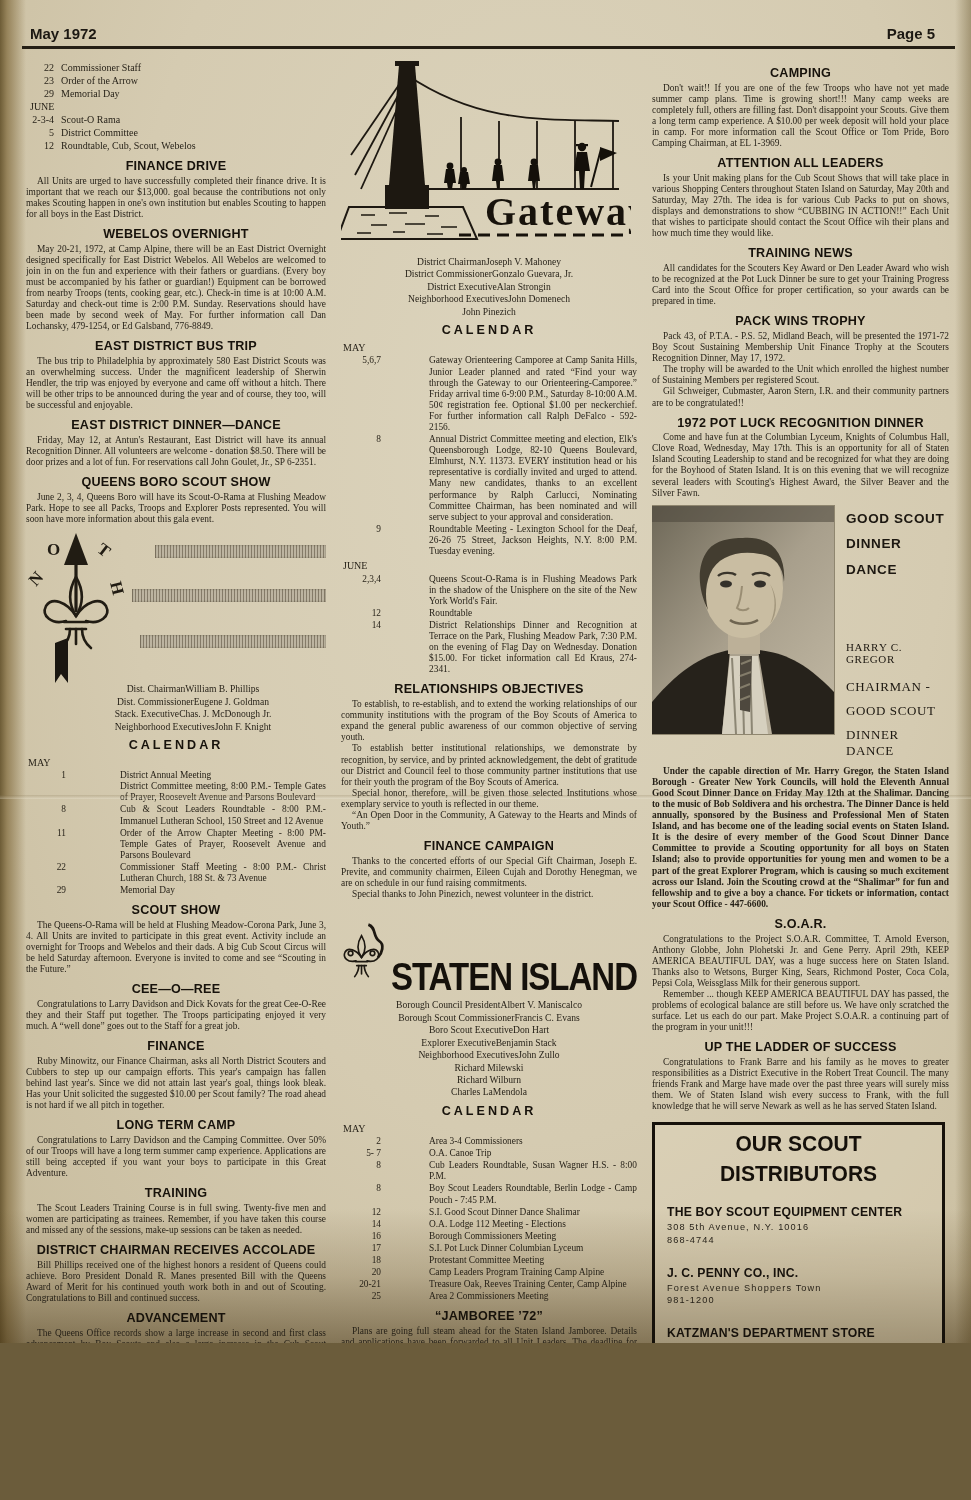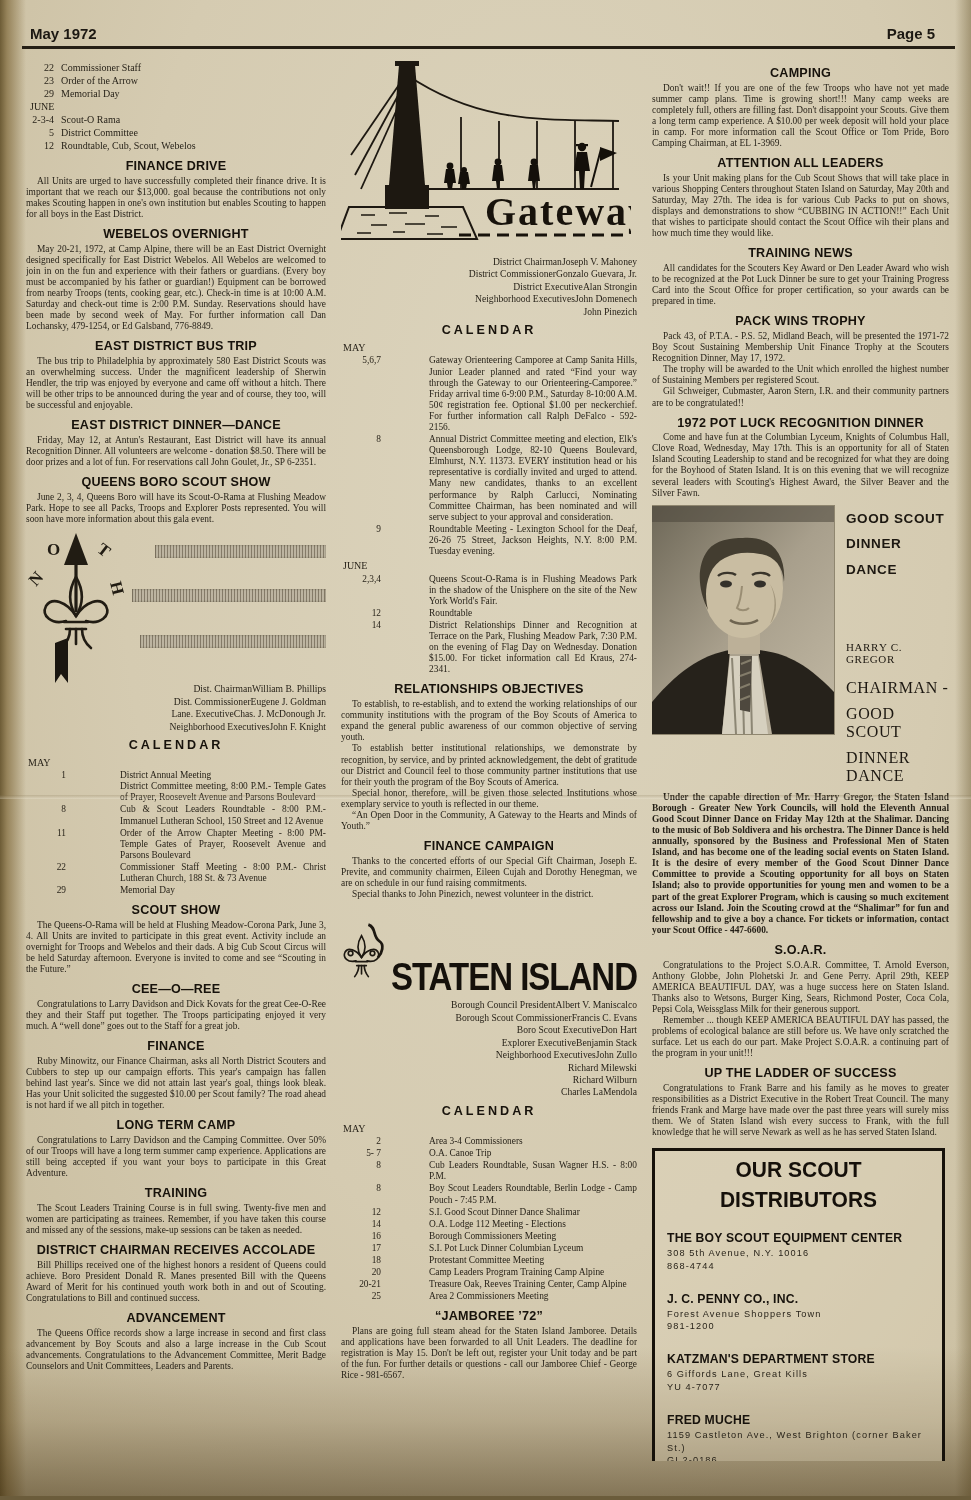--- a/index.html
+++ b/index.html
@@ -1,17 +1,17 @@
 <!DOCTYPE html>
 <html><head>
 <meta charset="utf-8">
 <style>
   html,body{margin:0;padding:0;background:#6b5c3b;}
   .page{
-    position:relative;width:971px;height:1496px;overflow:hidden;
+    position:relative;width:971px;height:1343px;overflow:hidden;
     color:#241f16;
     background:
       linear-gradient(180deg, rgba(0,0,0,0) 0%, rgba(0,0,0,0) 90%, rgba(96,75,38,0.25) 95%, rgba(70,52,20,0.55) 100%),
       linear-gradient(90deg, #6d5c36 0px, #96835a 7px, rgba(150,131,90,0) 26px),
       linear-gradient(270deg, rgba(107,90,50,0.45) 0px, rgba(107,90,50,0) 16px),
       radial-gradient(ellipse at 55% 32%, #dcd4bd 0%, #d5cbb1 55%, #c7bb9c 100%);
     font-kerning:none;
   }
   .crease{position:absolute;left:0;right:0;top:795px;height:4px;pointer-events:none;
     background:linear-gradient(180deg,rgba(110,92,55,.20),rgba(250,246,232,.28));}
@@ -39,21 +39,21 @@
   .calhead{letter-spacing:3px;margin-top:5px;}
   .month{font:10px/1.25 "Liberation Serif",serif;margin:3px 0 0 2px;}
   .cal{font:9.4px/1.18 "Liberation Serif",serif;}
   .cal-row{display:flex;margin-top:1px;gap:36px;}
   .cal-d{flex:none;width:40px;text-align:right;margin-right:12px;white-space:pre;}
   .cal-t{flex:1;text-align:justify;}
   .col1 .cal-d{margin-right:18px;}
 
   .off{margin:5px 0 2px;font:9.6px/1.3 "Liberation Serif",serif;}
   .off-indent{margin-left:34px;margin-top:-6px;}
-  .off-row{display:flex;justify-content:flex-end;}
+  .off-row{display:flex;justify-content:center;}
   .off-name{text-align:right;}
 
   .logo-wrap{position:relative;}
   .north-flex{display:flex;gap:6px;margin-top:6px;}
   .north-flex svg{flex:none;}
   .bars{flex:1;padding-top:8px;}
   .bar{height:13px;background:#a79e8b;margin-left:auto;
     background-image:repeating-linear-gradient(90deg,rgba(90,80,62,.45) 0 1px,rgba(210,202,182,.5) 1px 3px);
     box-shadow:inset 0 0 2px rgba(60,50,30,.5);}
   .bar.b1{width:88%;margin-top:6px;}
@@ -63,21 +63,21 @@
   .gateway-wrap{margin:0 0 2px;}
   .si-wrap{display:flex;align-items:flex-end;gap:2px;margin:10px 0 3px;}
   .si-text{font:bold 33px/0.9 "Liberation Sans",sans-serif;letter-spacing:-1px;
     color:#15110b;transform:scaleY(1.18);transform-origin:bottom;white-space:nowrap;}
 
   .photo-wrap{display:flex;gap:12px;margin:7px 0 3px;}
   .portrait-box{flex:none;width:182px;height:228px;background:#b9b1a0;box-shadow:0 0 0 1px #8f866f;}
   .photo-side{flex:1;text-align:left;font-family:"Liberation Serif",serif;color:#1d1811;}
   .ph-h{font:bold 13.5px/1.9 "Liberation Sans",sans-serif;letter-spacing:.6px;}
   .ph-name{margin-top:58px;font-size:11px;letter-spacing:.6px;}
-  .ph-sub{margin-top:14px;font-size:16px;}
+  .ph-sub{margin-top:14px;font-size:13px;}
   .ph-sub-line{margin-top:8px;letter-spacing:.6px;}
 
   .adbox{border:3px solid #16110a;margin:10px 4px 0 0;padding:4px 12px 10px;
     background:rgba(226,217,194,.32);}
   .ad-title{font:bold 21px/1.3 "Liberation Sans",sans-serif;text-align:center;
     margin:2px 0 4px;transform:scaleY(1.08);color:#15100a;}
   .ad-entry{margin-top:19px;}
   .ad-name{font:bold 12.2px/1.3 "Liberation Sans",sans-serif;letter-spacing:.2px;color:#17120c;}
   .ad-line{font:9.2px/1.4 "Liberation Sans",sans-serif;letter-spacing:1.1px;}
 </style>
@@ -173,21 +173,21 @@
         <div class="off off-indent">
           <div class="off-row">
             <span class="off-role">Dist. Chairman</span>
             <span class="off-name">William B. Phillips</span>
           </div>
           <div class="off-row">
             <span class="off-role">Dist. Commissioner</span>
             <span class="off-name">Eugene J. Goldman</span>
           </div>
           <div class="off-row">
-            <span class="off-role">Lane. Executive</span>
+            <span class="off-role">Stack. Executive</span>
             <span class="off-name">Chas. J. McDonough Jr.</span>
           </div>
           <div class="off-row">
             <span class="off-role">Neighborhood Executives</span>
             <span class="off-name">John F. Knight</span>
           </div>
         </div>
         <div class="sec-h calhead">CALENDAR</div>
         <div class="month">MAY</div>
         <div class="cal">

